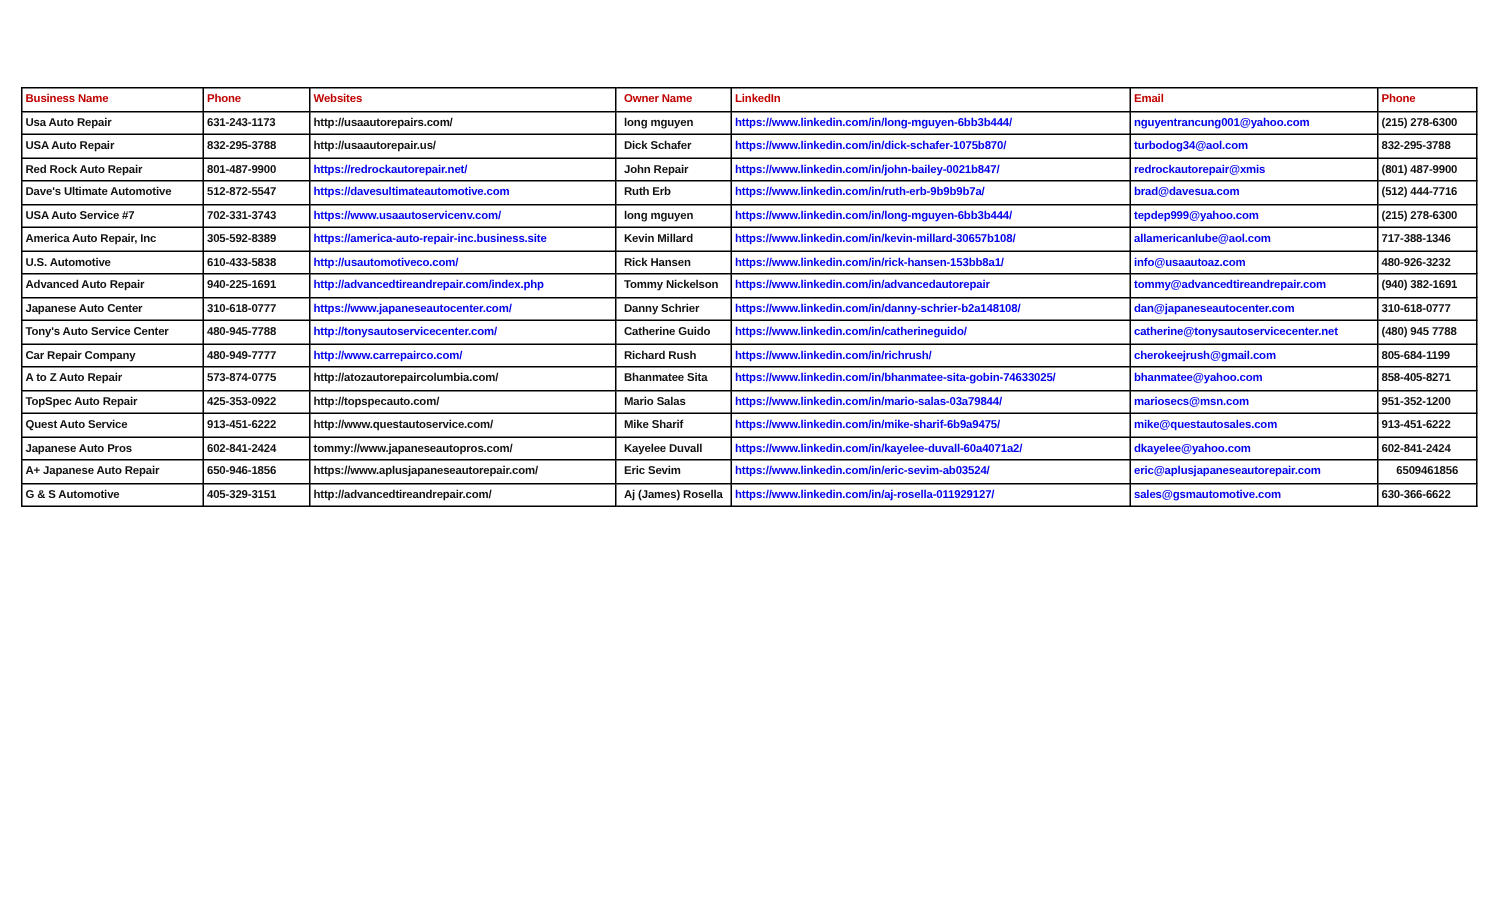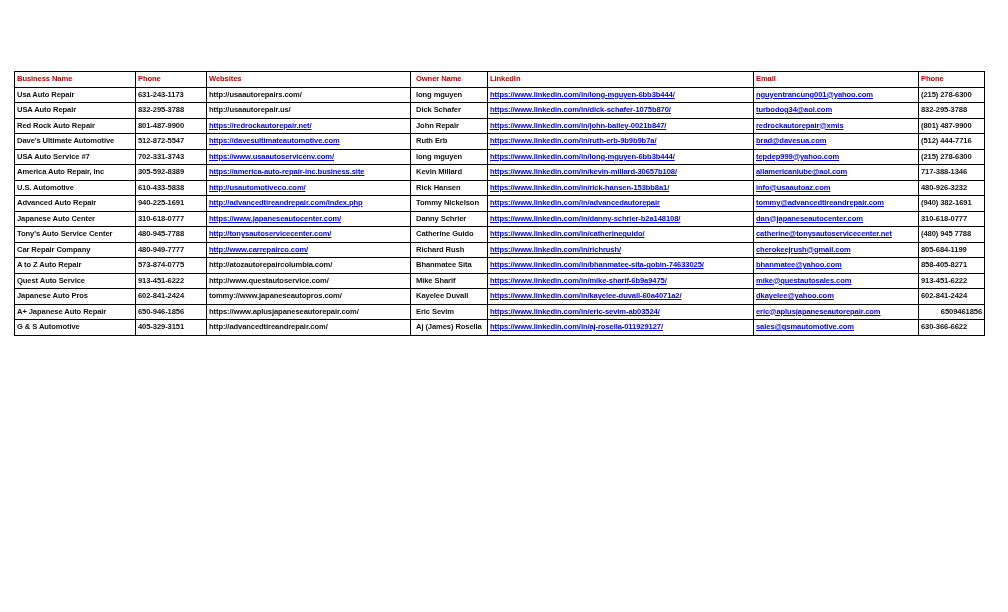--- a/index.html
+++ b/index.html
@@ -1,34 +1,34 @@
 <!DOCTYPE html>
 <html><head>
   <meta charset="utf-8">
   <style>
     html, body { margin: 0; padding: 0; background: #ffffff; }
     body { width: 1008px; height: 612px; position: relative; overflow: hidden; font-family: "Liberation Sans", sans-serif; }
-    .sheet { position: absolute; left: 14px; top: 71px; }
+    .sheet { position: absolute; left: 14px; top: 58px; }
     table { border-collapse: collapse; table-layout: fixed; }
     td {
       border: 1px solid #000;
       height: 14.5px;
       padding: 0 2px;
       font-size: 7.6px;
       font-weight: bold;
       color: #111;
       white-space: nowrap;
       overflow: hidden;
       line-height: 14.5px;
       letter-spacing: -0.1px;
     }
     tr.header td { color: #c00000; }
-    td.link a, td.link span.lnk { color: #0000ee; text-decoration: underline; }
+    td.link a, td.link span.lnk { color: #0000ee; }
     td.owner { padding-left: 5px; margin-top: 40px; }
-    td.right { text-align: right; }
+    td.right { text-align: center; }
   </style>
 </head>
 <body>
 
 <div class="sheet">
   <table>
     <colgroup>
       <col style="width:121px">
       <col style="width:71px">
       <col style="width:204px">
@@ -149,20 +149,29 @@
         <tr>
           <td>A to Z Auto Repair</td>
           <td> 573-874-0775</td>
           <td>http://atozautorepaircolumbia.com/</td>
           <td class="owner">Bhanmatee Sita</td>
           <td class="link"><span class="lnk">https://www.linkedin.com/in/bhanmatee-sita-gobin-74633025/</span></td>
           <td class="link"><span class="lnk">bhanmatee@yahoo.com</span></td>
           <td> 858-405-8271</td>
         </tr>
         <tr>
+          <td>TopSpec Auto Repair</td>
+          <td>425-353-0922</td>
+          <td>http://topspecauto.com/</td>
+          <td class="owner">Mario Salas</td>
+          <td class="link"><span class="lnk">https://www.linkedin.com/in/mario-salas-03a79844/</span></td>
+          <td class="link"><span class="lnk">mariosecs@msn.com</span></td>
+          <td> 951-352-1200</td>
+        </tr>
+        <tr>
           <td>Quest Auto Service</td>
           <td>913-451-6222</td>
           <td>http://www.questautoservice.com/</td>
           <td class="owner">Mike Sharif</td>
           <td class="link"><span class="lnk">https://www.linkedin.com/in/mike-sharif-6b9a9475/</span></td>
           <td class="link"><span class="lnk">mike@questautosales.com</span></td>
           <td> 913-451-6222</td>
         </tr>
         <tr>
           <td>Japanese Auto Pros</td>

